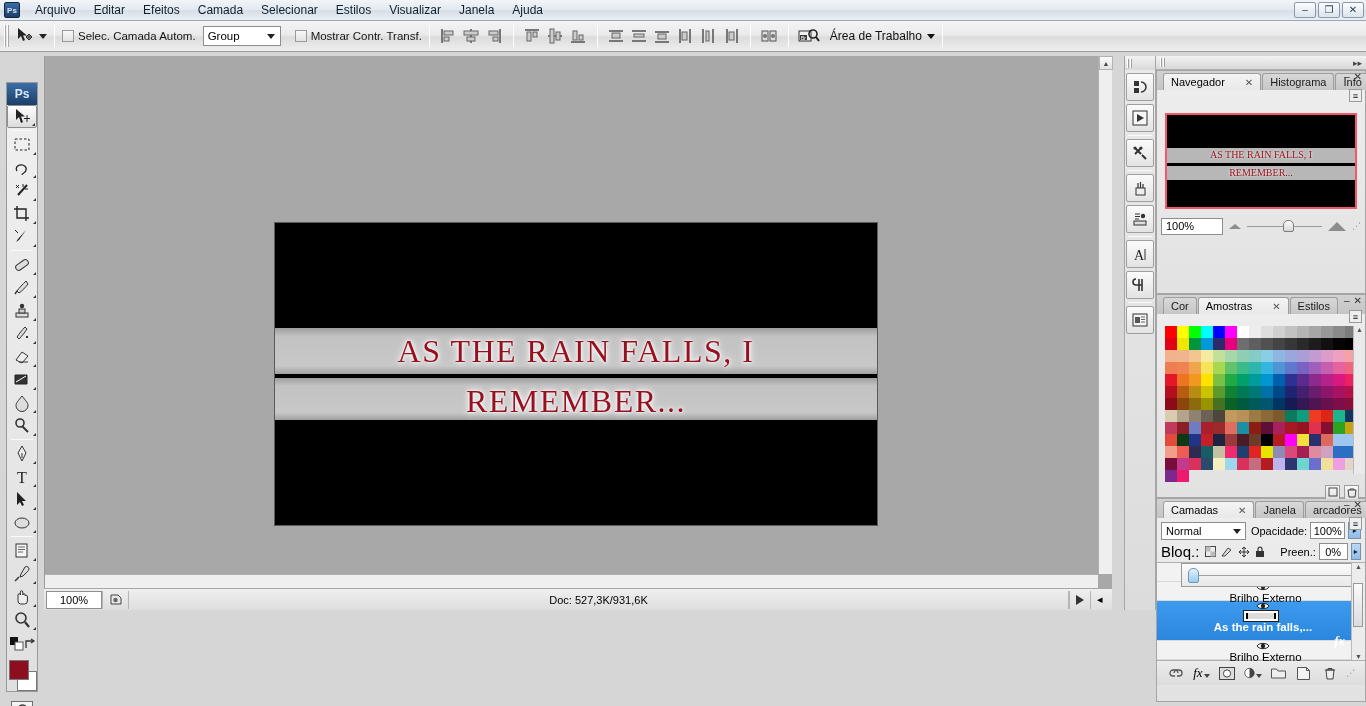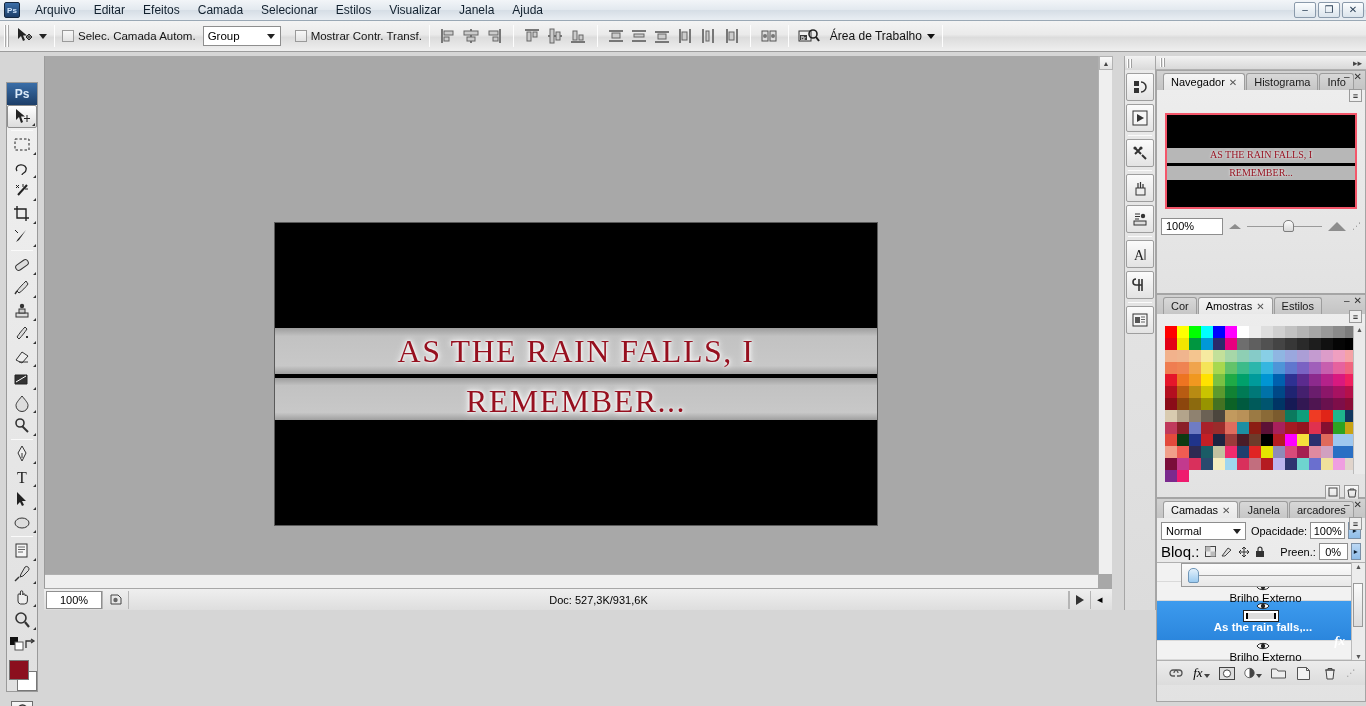--- a/index.html
+++ b/index.html
@@ -174,21 +174,21 @@
   #rightpanels {
     position: absolute; right: 0; top: 56px; width: 210px; bottom: 0;
     background: #dadada;
   }
   .panel { background: linear-gradient(to bottom,#eeeeee,#e2e2e2); border: 1px solid #a5a5a5; margin: 0; }
   .tabrow { height: 19px; display: flex; align-items: flex-end; position: relative;
     background: linear-gradient(to bottom,#d2d2d2,#c4c4c4); padding-left: 6px; }
   .ptab { height: 17px; padding: 0 7px; font-size: 11px;
     background: linear-gradient(to bottom,#d8d8d8,#c6c6c6);
     border: 1px solid #9d9d9d; border-bottom: none;
-    border-radius: 3px 3px 0 0; display: flex; align-items: center; gap: 4px; color: #1a1a1a; }
+    border-radius: 3px 3px 0 0; display: flex; align-items: center; gap: 20px; color: #1a1a1a; }
   .ptab.active { background: linear-gradient(to bottom,#f4f4f4,#e8e8e8); color: #000; }
   .ptab .x { font-size: 10px; color: #555; }
   .panelctl { position: absolute; right: 3px; top: 0px; display: flex; align-items: center; gap: 4px; font-size: 10px; color: #333; }
   .pmenu { width: 13px; height: 13px; border: 1px solid #9a9a9a; background: #eee;
     display: flex; align-items: center; justify-content: center; font-size: 9px; }
 
   
   #navthumbwrap { padding: 9px 8px 6px; }
   #navthumb { position: relative; width: 192px; height: 96px; background: #000;
     border: 2px solid #f4566a; }

